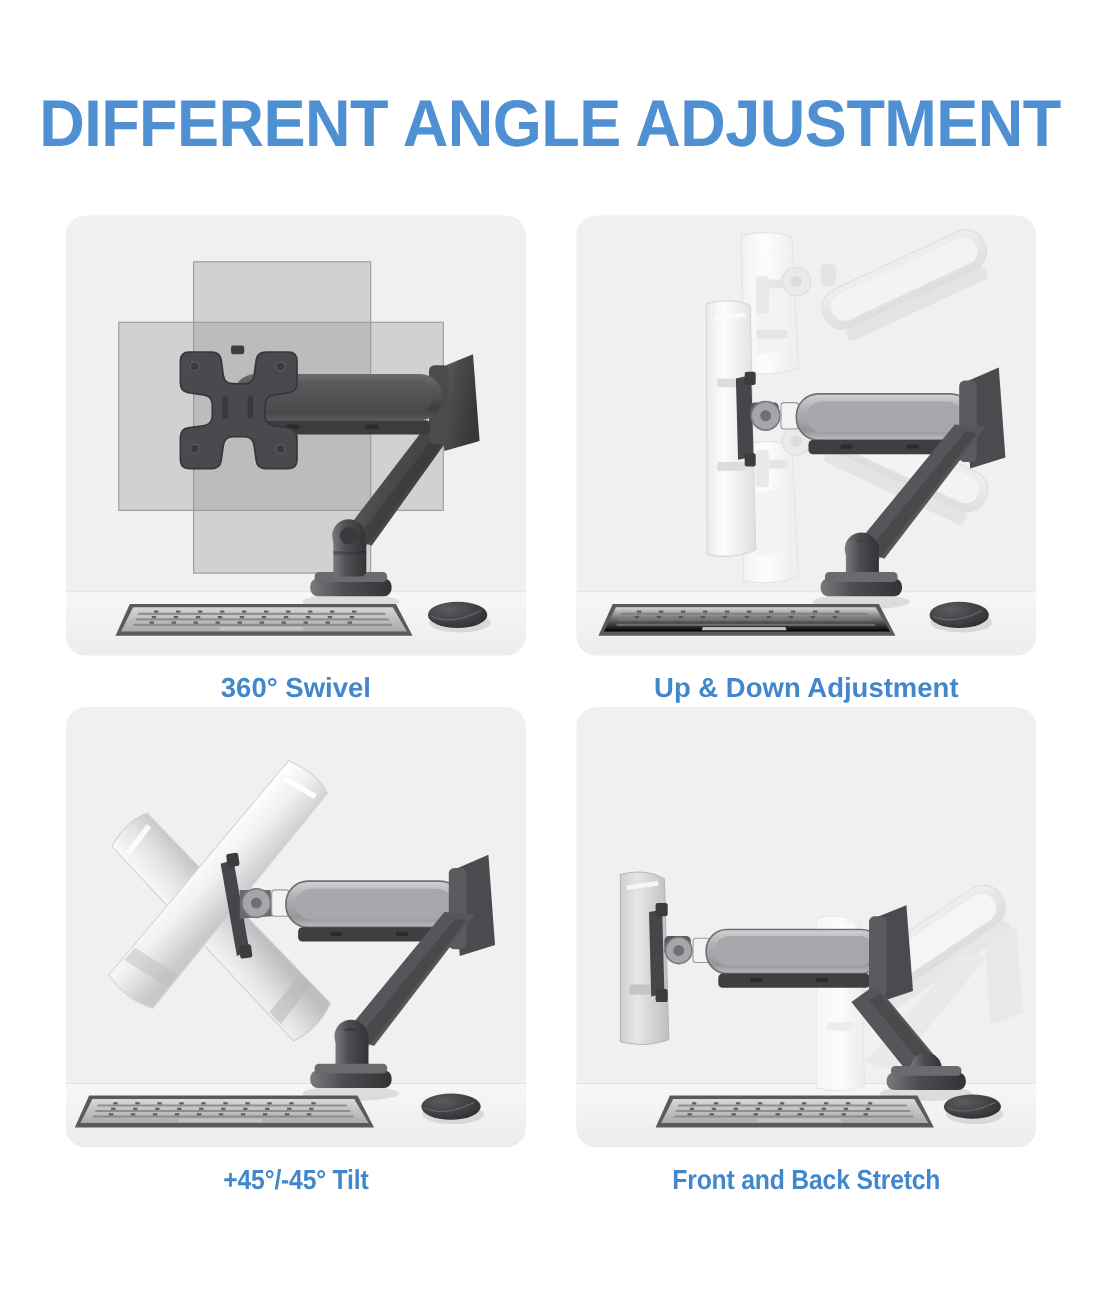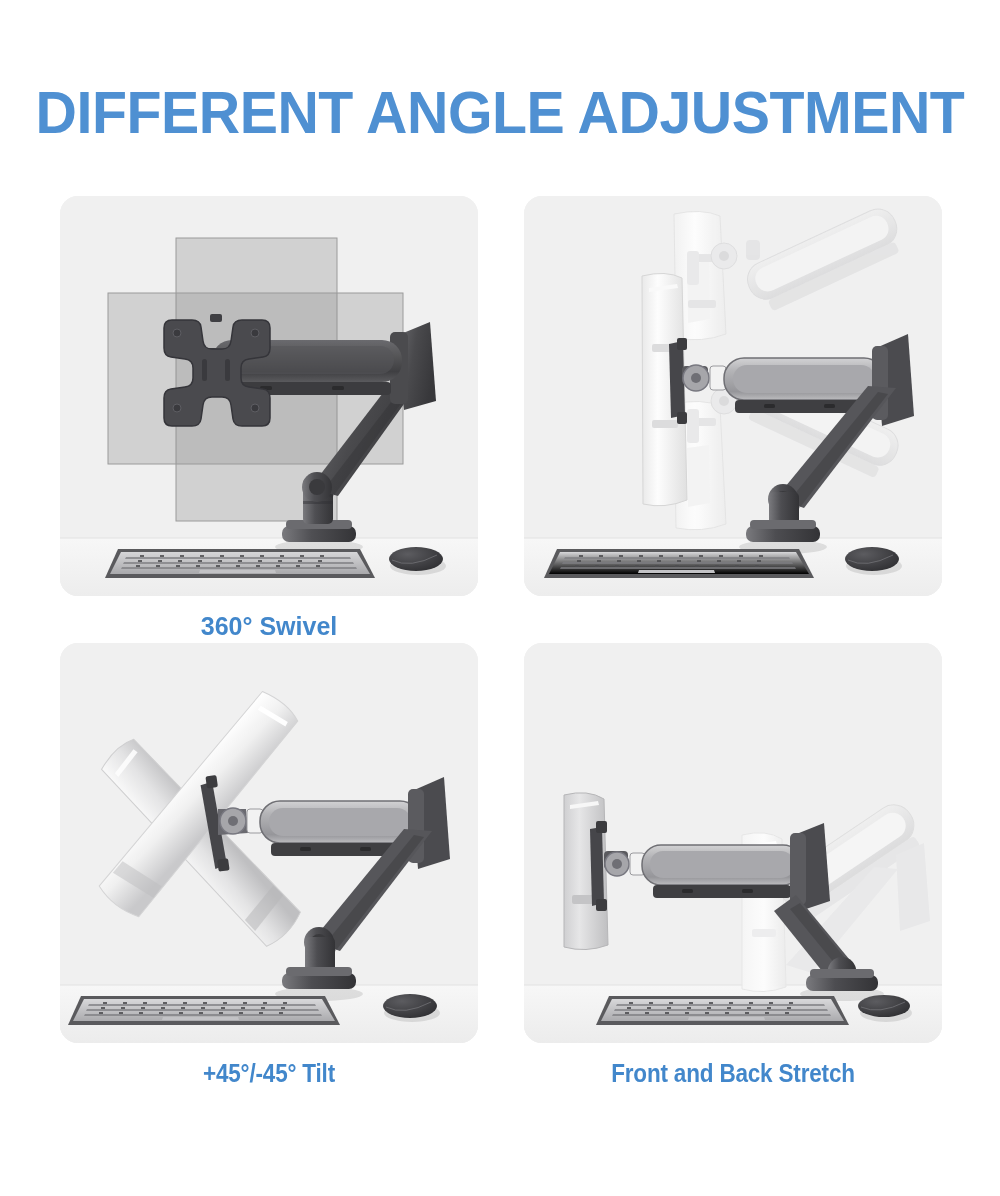--- a/index.html
+++ b/index.html
@@ -391,20 +391,21 @@
           <path d="M115 374 L190 374 L191 377 L114 377 Z" fill="#c2c2c5"></path>
         </g>
 
         <g>
           <ellipse cx="350" cy="370" rx="28" ry="9" fill="#000" opacity="0.10"></ellipse>
           <ellipse cx="348" cy="363" rx="27" ry="12" fill="url(#p2mouse)"></ellipse>
           <path d="M324 364 q18 9 45 -5" stroke="#77777c" stroke-width="1" fill="none" opacity="0.7"></path>
         </g>
       </svg>
     </div>
+    <div class="panel-caption">Up &amp; Down Adjustment</div>
   </div>
 
   <div class="panel col-left row-bottom">
     <div class="panel-card">
       <svg viewBox="0 0 418 400" xmlns="http://www.w3.org/2000/svg">
         <defs>
           <linearGradient id="p3desk" x1="0" y1="0" x2="0" y2="1">
             <stop offset="0" stop-color="#f7f7f7"></stop>
               <stop offset="1" stop-color="#ececec"></stop>
           </linearGradient>

